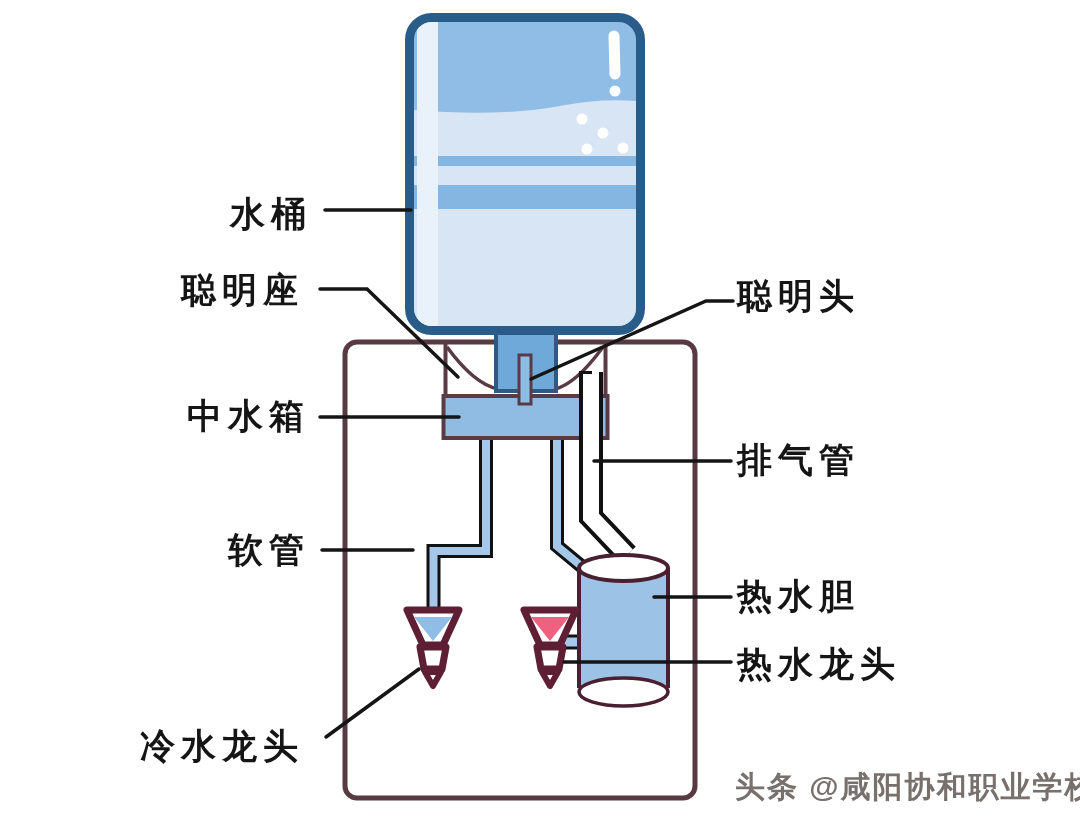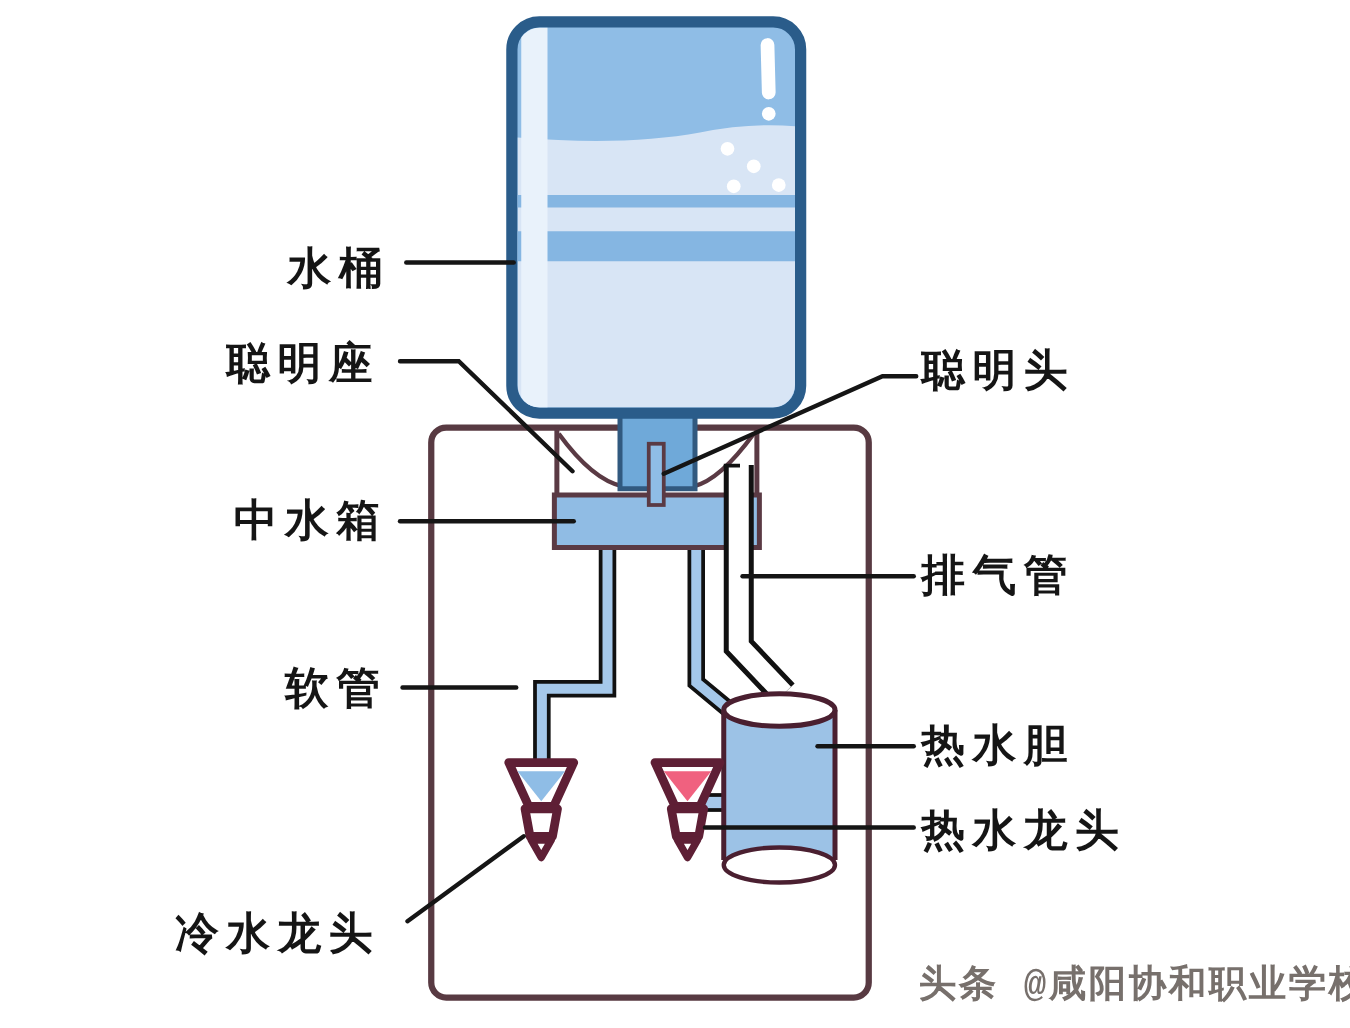--- a/index.html
+++ b/index.html
@@ -1,17 +1,17 @@
 <!DOCTYPE html>
 <html><head>
 <meta charset="utf-8">
 <style>
   html,body{margin:0;padding:0;background:#fff;}
   .stage{position:relative;width:1080px;height:822px;background:#fff;overflow:hidden;
-         font-family:Liberation Mono, monospace;}
+         font-family:Liberation Sans, sans-serif;}
   svg{position:absolute;left:0;top:0;}
   .part-label{font-size:35px;font-weight:bold;letter-spacing:6px;fill:#151515;}
   .watermark{font-size:30px;font-weight:bold;letter-spacing:2px;fill:#77706c;}
   .watermark-shadow{font-size:30px;font-weight:bold;letter-spacing:2px;fill:#ffffff;}
   .leader{stroke:#151515;stroke-width:3.5;fill:none;stroke-linecap:round;}
 </style>
 </head>
 <body>
 
 <div class="stage">

